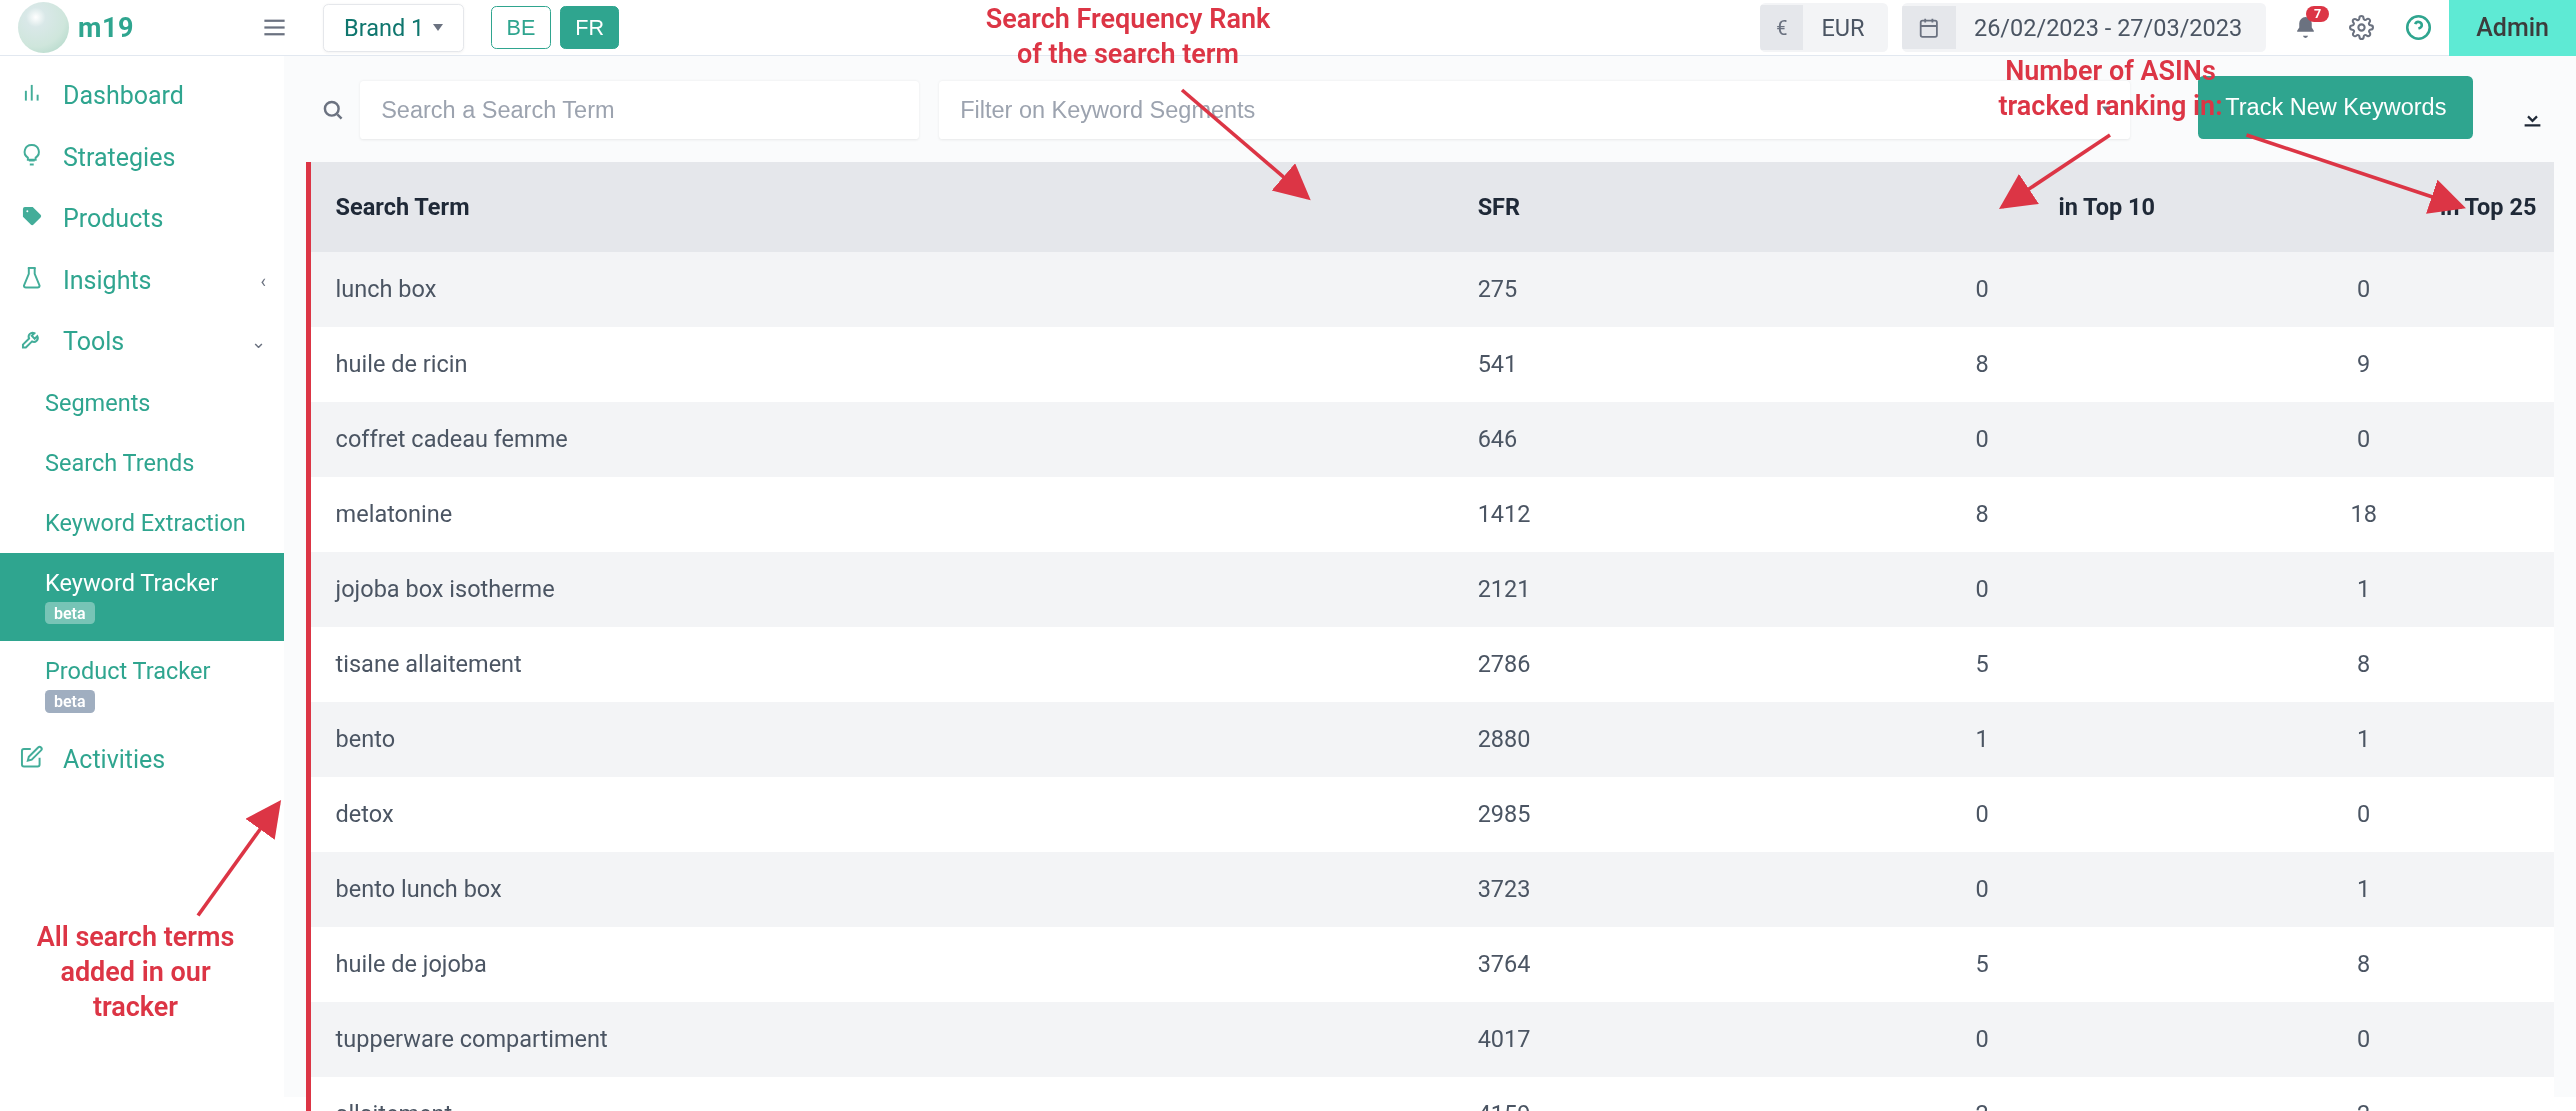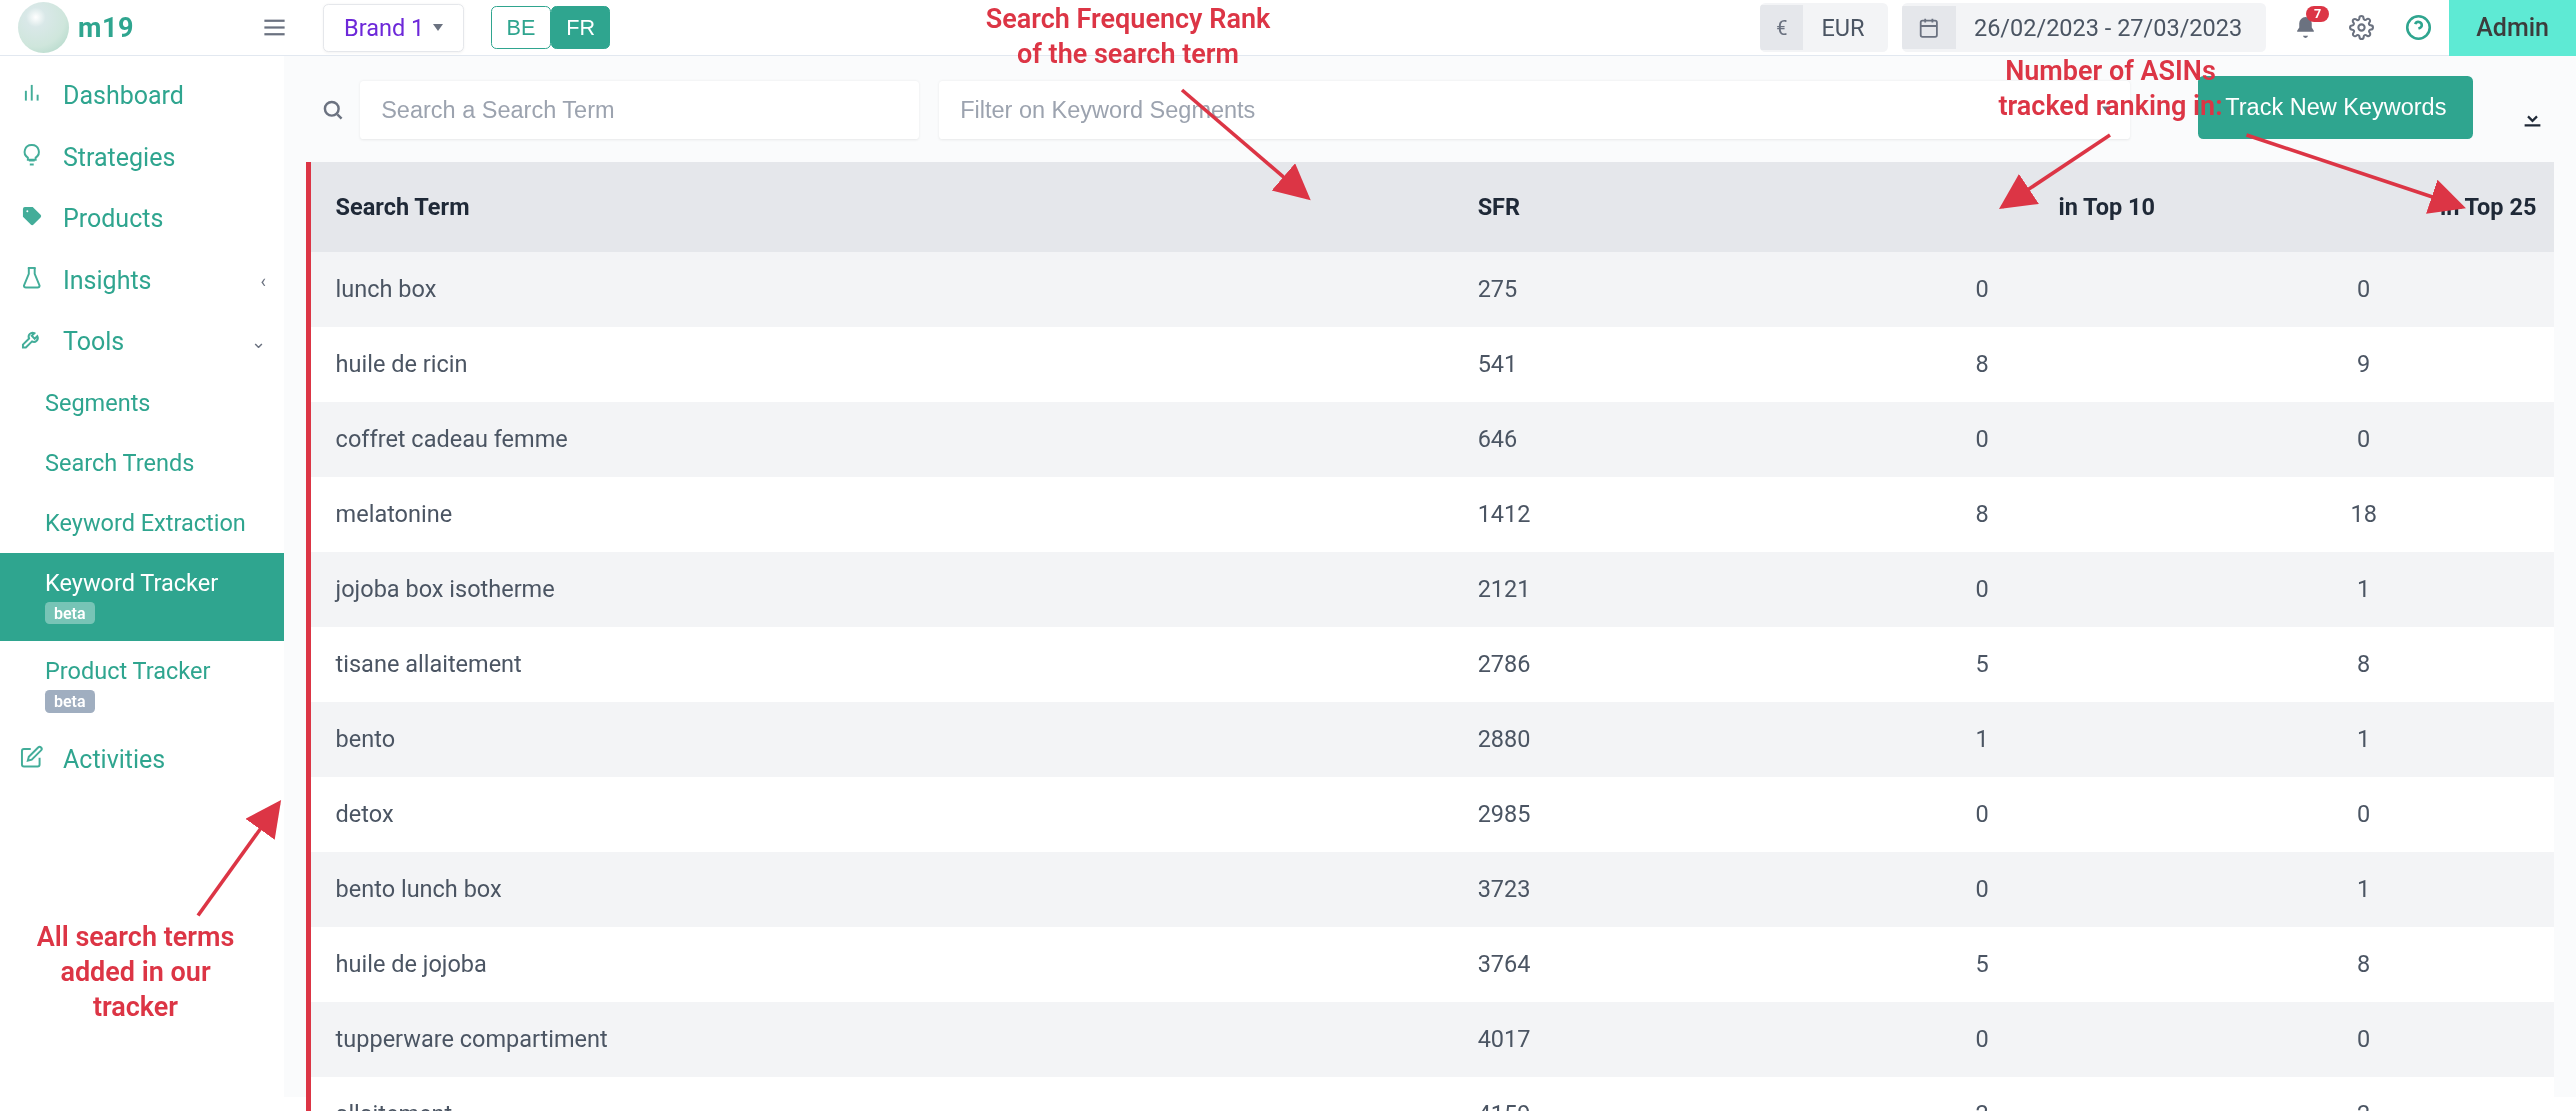--- a/index.html
+++ b/index.html
@@ -5,24 +5,24 @@
   * { box-sizing: border-box; margin: 0; padding: 0; }
   body { font-family: -apple-system, BlinkMacSystemFont, "Segoe UI", Roboto, Helvetica, Arial, sans-serif; font-size: 12.6px; color: #4a5568; background: #fff; width: 2576px; height: 1111px; overflow: hidden; transform-origin: top left; }
 
   
   .topbar { display: flex; align-items: center; height: 56px; border-bottom: 0.9px solid #e2e8f0; padding: 0 0 0 0; }
   .logo-area { display: flex; align-items: center; width: 253px; padding-left: 18px; gap: 9px; }
   .logo-circle { width: 51px; height: 51px; border-radius: 50%; position: relative; overflow: hidden; background: radial-gradient(circle at 35% 30%, #ffffff 0%, #d9e8e8 20%, #cfe6dc 60%, #a9d4c3 100%); }
   .logo-text { font-size: 27px; font-weight: 700; color: #2fa58f; letter-spacing: 0.5px; }
   .hamburger { width: 43px; display: flex; align-items: center; justify-content: center; color: #6b7280; cursor: pointer; font-size: 25px; }
 
-  .brand-select { margin-left: 27px; background: #fff; border: 0.9px solid #e5e7eb; border-radius: 5.4px; padding: 9px 20px; font-size: 23.5px; color: #6d28d9; box-shadow: 0 0.9px 2.7px rgba(0,0,0,0.05); display: flex; align-items: center; gap: 9px; cursor: pointer; }
+  .brand-select { margin-left: 27px; background: #fff; border: 0.9px solid #e5e7eb; border-radius: 5.4px; padding: 9px 20px; font-size: 23.5px; color: #0f766e; box-shadow: 0 0.9px 2.7px rgba(0,0,0,0.05); display: flex; align-items: center; gap: 9px; cursor: pointer; }
   .caret-down { border-left: 5.4px solid transparent; border-right: 5.4px solid transparent; border-top: 7.2px solid #6b7280; }
 
-  .marketplace-group { display: flex; margin-left: 27px; }
+  .marketplace-group { display: flex; gap: 9px; margin-left: 27px; }
   .mp-btn { border: 1.8px solid #2fa58f; color: #2fa58f; background: #fff; padding: 7.2px 14.4px; border-radius: 5.4px; font-size: 21.6px; font-weight: 500; cursor: pointer; }
   .mp-btn.active { background: #2fa58f; color: #fff; }
 
   .top-right { margin-left: auto; display: flex; align-items: center; gap: 5.4px; }
   .pill-group { display: flex; align-items: center; background: #f3f4f6; border-radius: 5.4px; overflow: hidden; }
   .pill-icon { background: #e5e7eb; padding: 10.8px 16px; color: #6b7280; font-size: 20px; display: flex; align-items: center; }
   .pill-text { padding: 10.8px 23.5px 10.8px 18px; font-size: 23.5px; color: #4b5563; }
 
   .icon-btn { width: 51px; height: 51px; display: flex; align-items: center; justify-content: center; color: #6b7280; cursor: pointer; position: relative; font-size: 25px; }
   .icon-btn.help { color: #2fa58f; }

